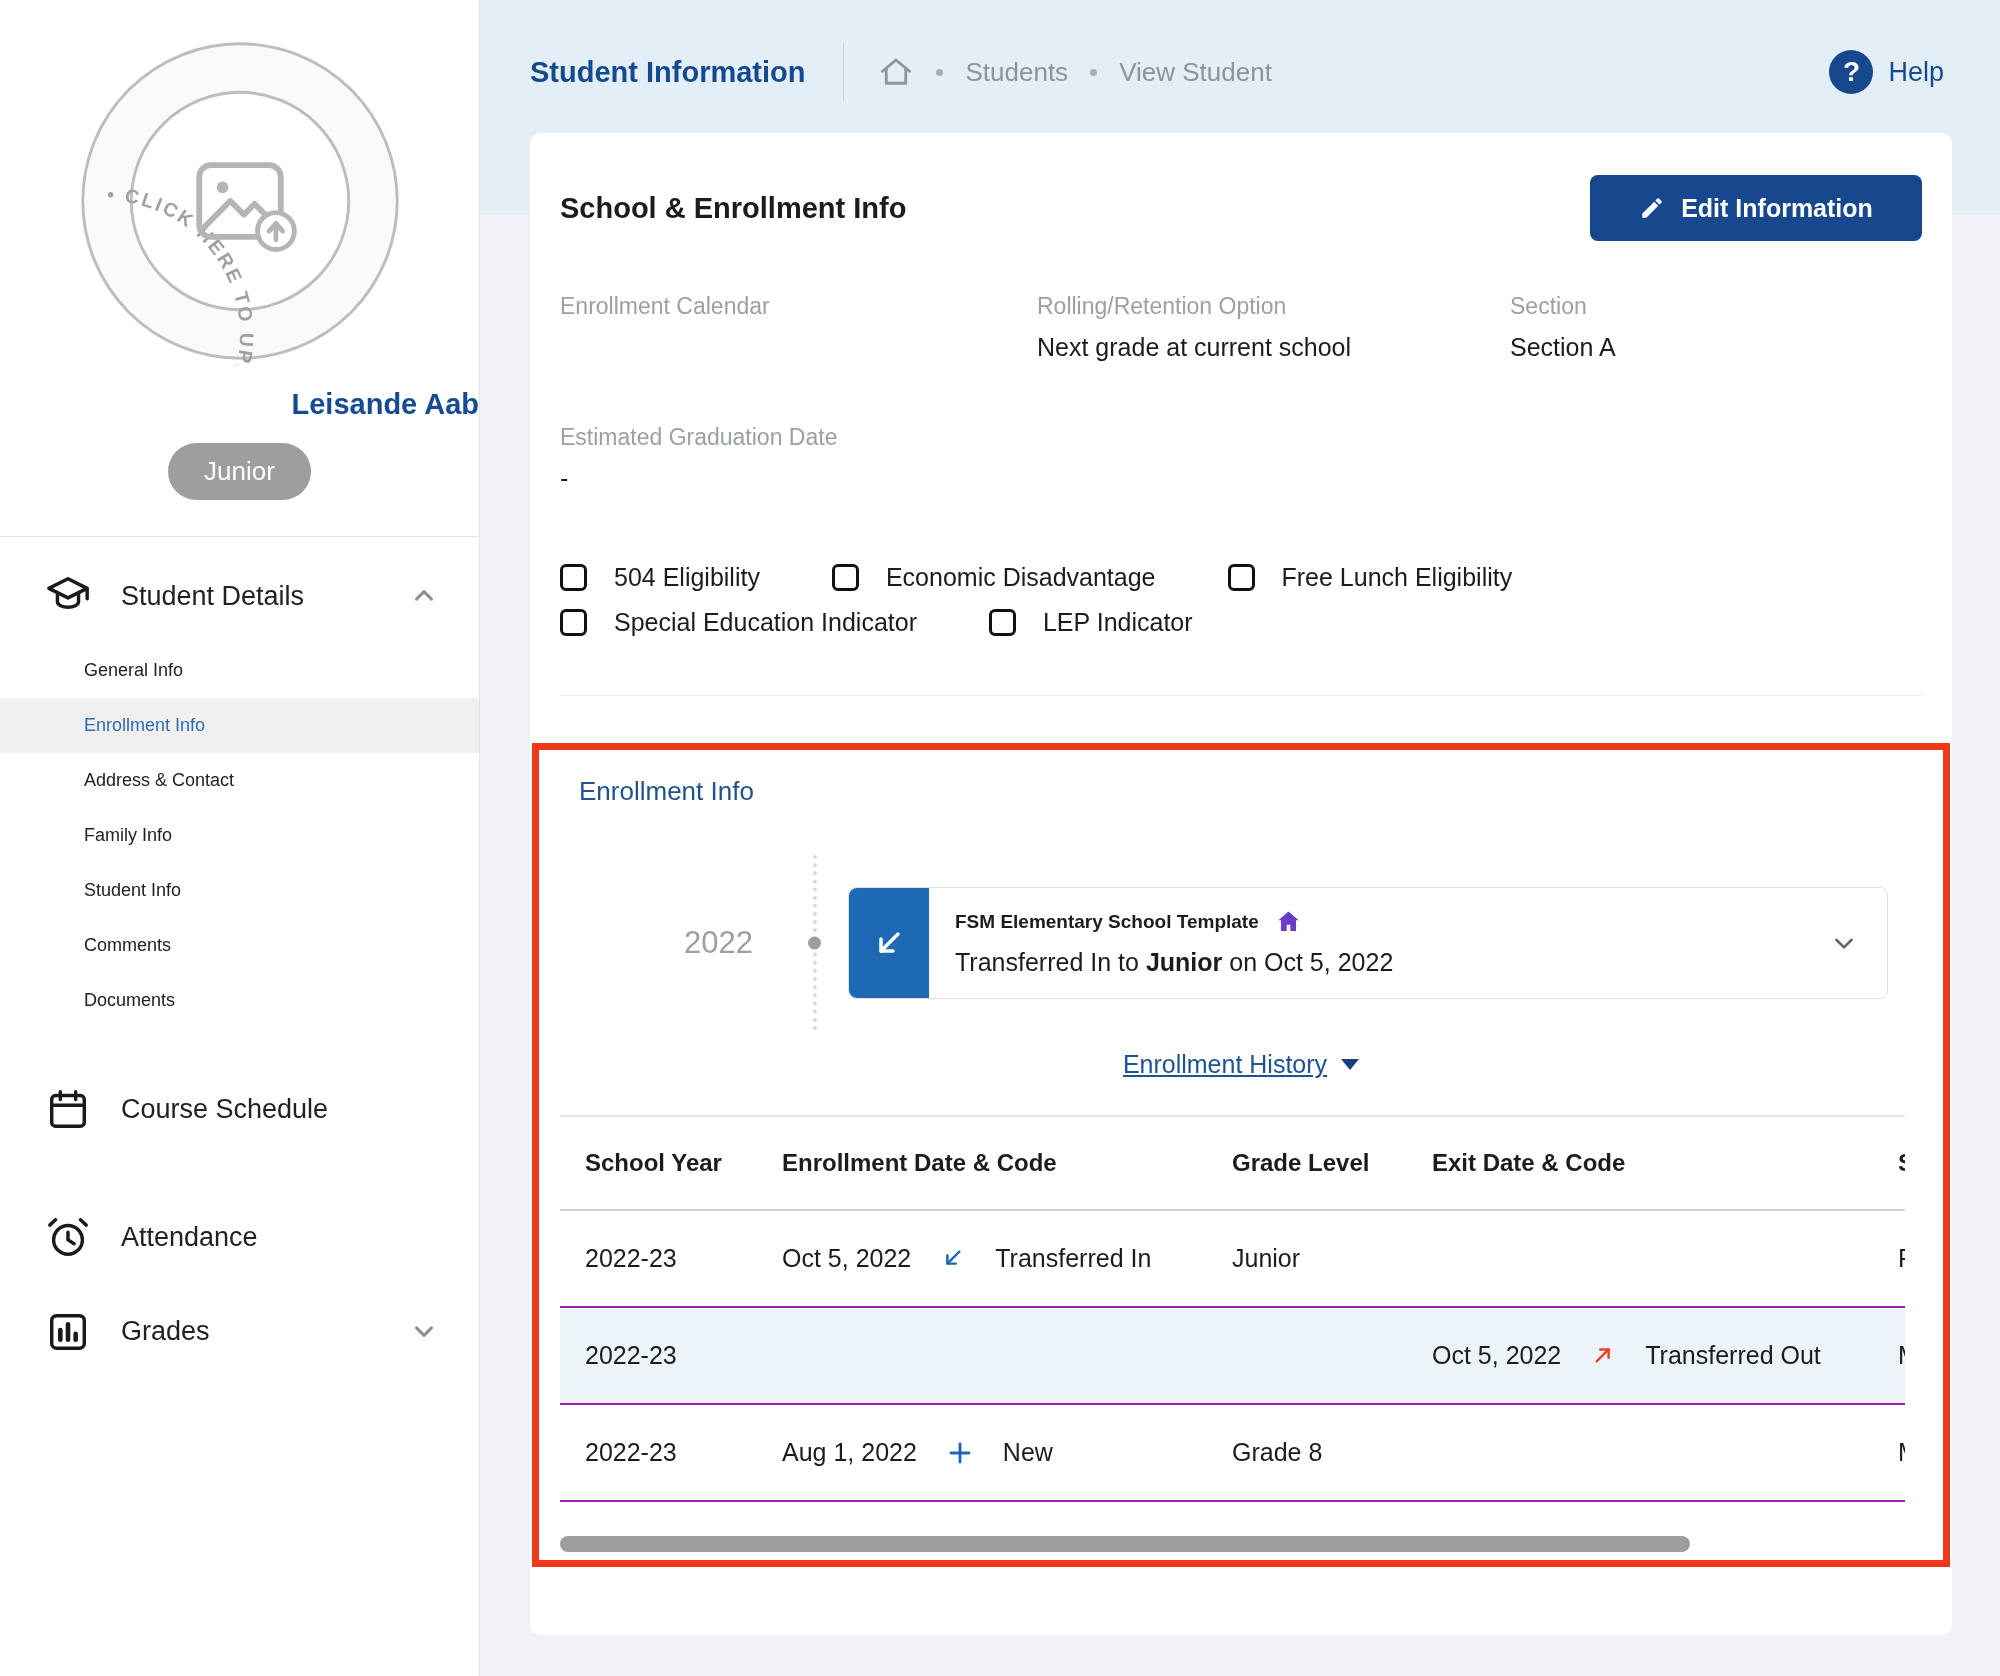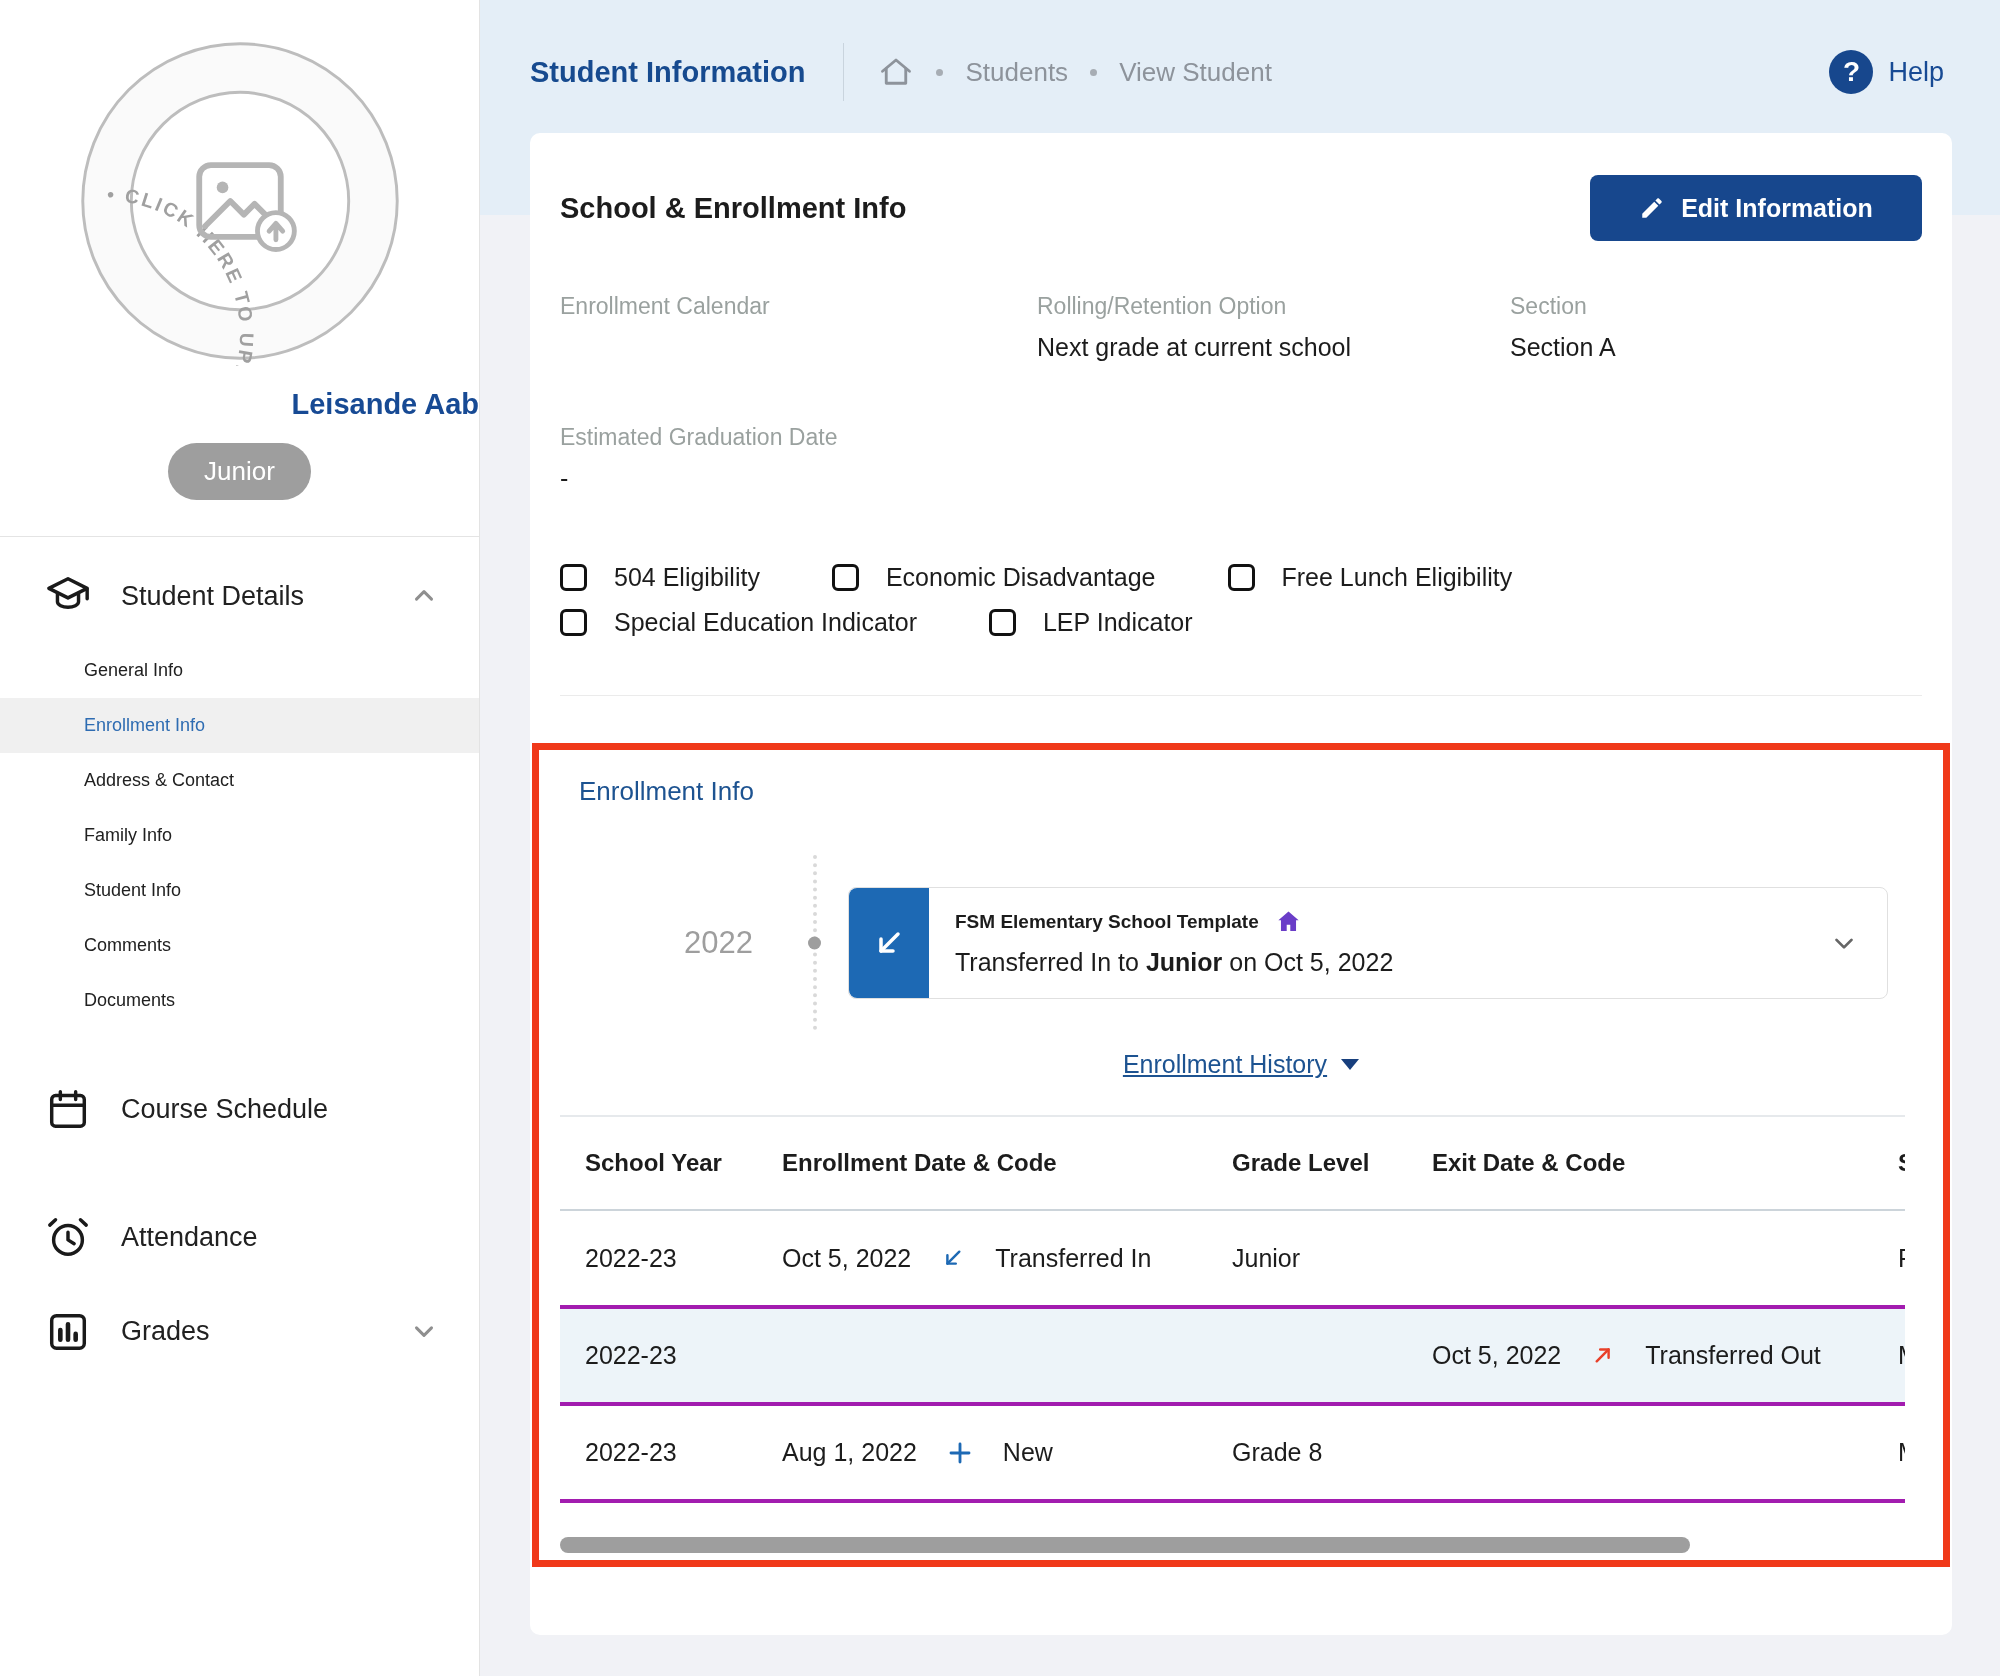--- a/index.html
+++ b/index.html
@@ -65,21 +65,21 @@
   .ec-grade { font-weight:bold; }
   .ec-chev { margin-left:auto; align-self:center; margin-right:28px; }
   .history-row { display:flex; align-items:center; justify-content:center; margin-top:20px; gap:14px; cursor:pointer; }
   .history-link { font-size:25px; color:#1d5391; text-decoration:underline; }
   .tri-down { width:0; height:0; border-left:9px solid transparent; border-right:9px solid transparent; border-top:11px solid #173f7d; }
 
   .table-clip { margin:36px 0 0 -19px; width:1345px; overflow:hidden; }
   table { border-collapse:collapse; width:1420px; table-layout:fixed; }
   thead th { font-size:24px; font-weight:bold; color:#1c1c1c; text-align:left; padding:32px 0 32px 25px; border-top:2px solid #e6e9ec; border-bottom:2px solid #ccd4da; }
   tbody td { font-size:25px; color:#1c1c1c; padding-left:25px; height:97px; }
-  tbody tr { border-bottom:4px solid #a21caf; }
+  tbody tr { border-bottom:2px solid #a21caf; }
   tbody tr.alt { background:#edf4f9; }
   .cell-flex { display:flex; align-items:flex-start; gap:28px; }
   .h-scrollbar { margin:34px 0 0 -19px; width:1130px; height:16px; border-radius:8px; background:#9e9e9e; cursor:pointer; }
 </style>
 </head>
 <body>
 
 <div class="sidebar">
 
   <div class="avatar-wrap">

